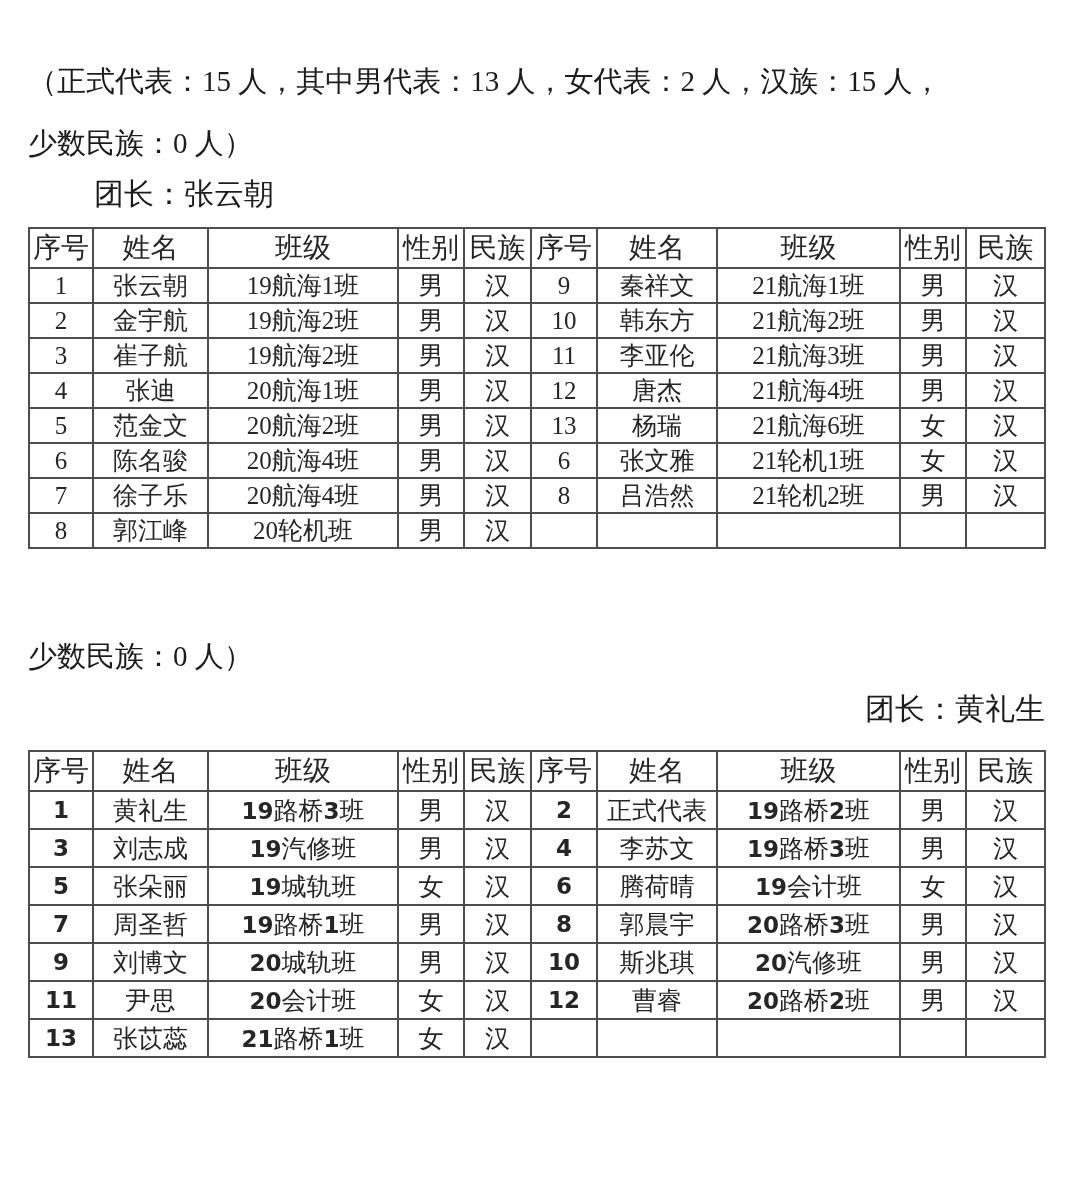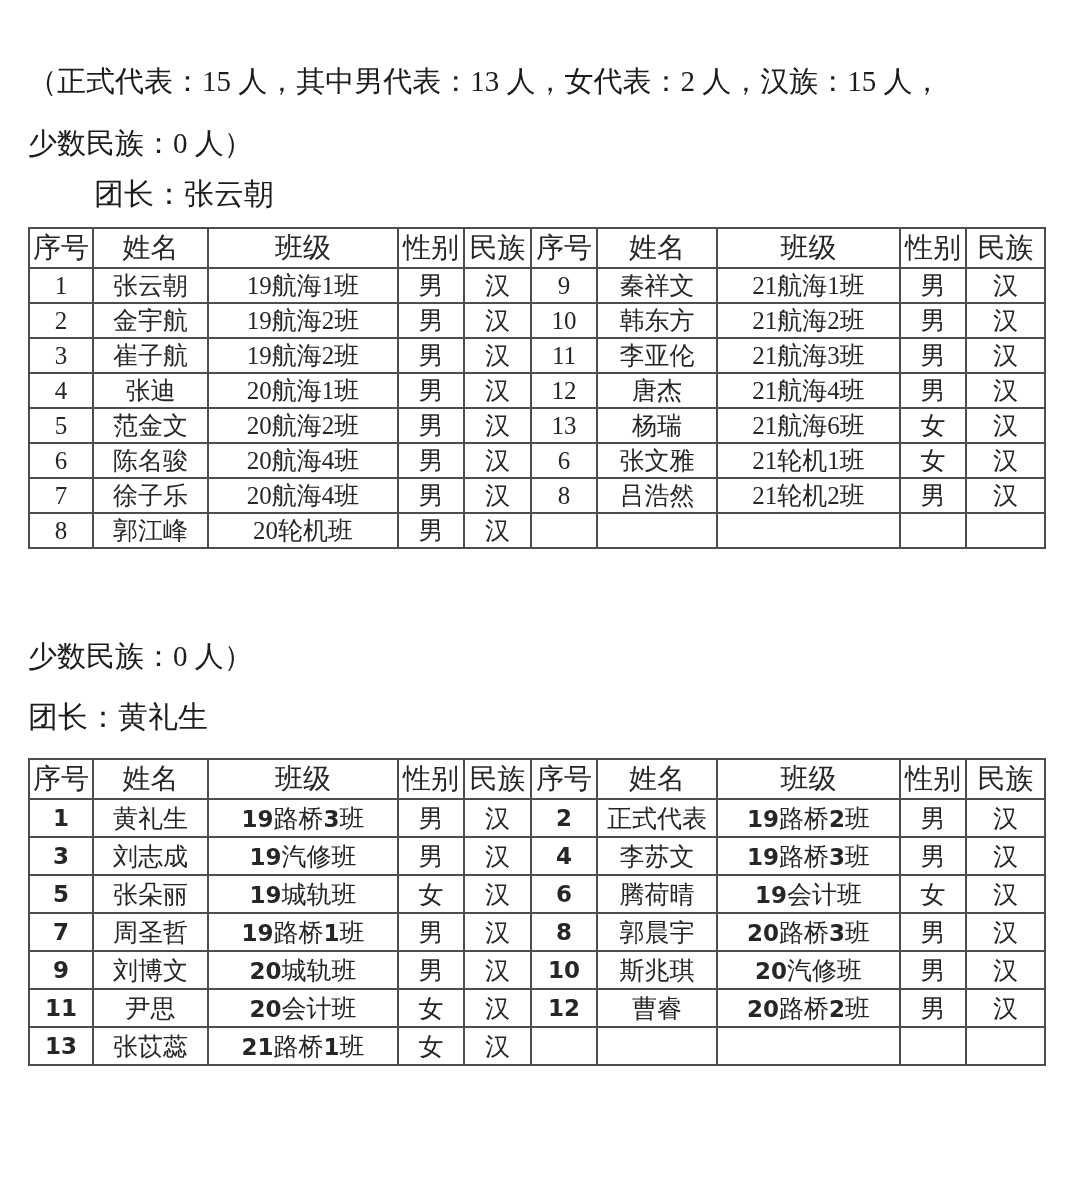--- a/index.html
+++ b/index.html
@@ -30,21 +30,21 @@
     line-height: 62px;
     color: #1c1c1c;
     white-space: nowrap;
   }
   .leader-line {
     font-size: 30px;
     color: #1c1c1c;
     margin-bottom: 12px;
   }
   .leader-indent { padding-left: 66px; }
-  .leader-flush  { padding-left: 0; margin-top: 10px; margin-bottom: 20px; }
+  .leader-flush  { padding-left: 0; margin-top: 2px; margin-bottom: 20px; text-align: right; }
   table.roster {
     border-collapse: collapse;
     table-layout: fixed;
     width: 1016px;
   }
   table.roster th, table.roster td {
     border: 2px solid #4d4d4d;
     text-align: center;
     vertical-align: middle;
     font-weight: normal;

